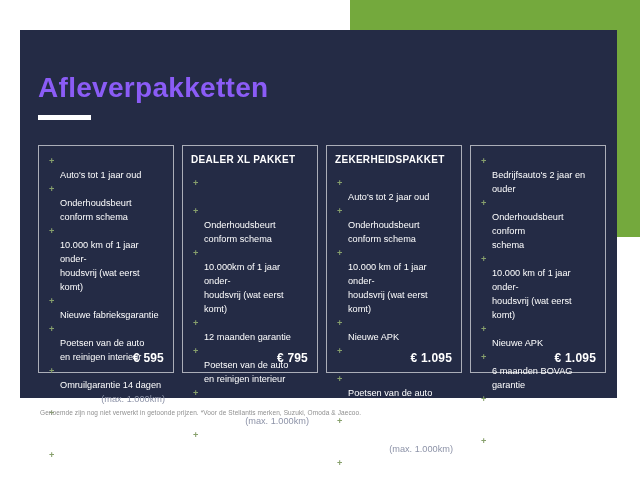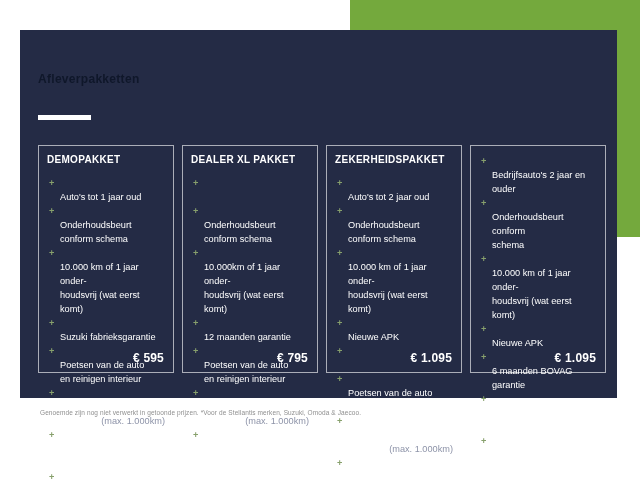--- a/index.html
+++ b/index.html
@@ -18,22 +18,22 @@
   }
   .slide-panel {
     position: absolute;
     left: 20px; top: 30px;
     width: 597px; height: 368px;
     background: #242b45;
   }
   .slide-title {
     position: absolute;
     left: 38px; top: 72px;
-    color: #0f172a;
-    font-size: 12px;
+    color: #8b5cf6;
+    font-size: 28px;
     font-weight: bold;
     letter-spacing: 0.3px;
   }
   .title-underline {
     position: absolute;
     left: 38px; top: 115px;
     width: 53px; height: 5px;
     background: #ffffff;
   }
   .cards-row {
@@ -97,38 +97,37 @@
 
 <div class="green-square"></div>
 
 <div class="slide-panel"></div>
 
 <h1 class="slide-title">Afleverpakketten</h1>
 <div class="title-underline"></div>
 
 <div class="cards-row">
   <div class="package-card">
-    <div class="package-name">DEMOPAKKET</div>
     <div class="feature-list">
   <div class="feature">
     <span class="plus-icon">+</span><span class="feature-text">Auto's tot 1 jaar oud</span>
   </div>
 
   <div class="feature">
     <span class="plus-icon">+</span><span class="feature-text">Onderhoudsbeurt
 conform schema</span>
   </div>
 
   <div class="feature">
     <span class="plus-icon">+</span><span class="feature-text">10.000 km of 1 jaar onder-
 houdsvrij (wat eerst komt)</span>
   </div>
 
   <div class="feature">
-    <span class="plus-icon">+</span><span class="feature-text">Suzuki fabrieksgarantie</span>
+    <span class="plus-icon">+</span><span class="feature-text">Nieuwe fabrieksgarantie</span>
   </div>
 
   <div class="feature">
     <span class="plus-icon">+</span><span class="feature-text">Poetsen van de auto
 en reinigen interieur</span>
   </div>
 
   <div class="feature">
     <span class="plus-icon">+</span><span class="feature-text">Omruilgarantie 14 dagen</span>
   <span class="feature-note">(max. 1.000km)</span></div>

